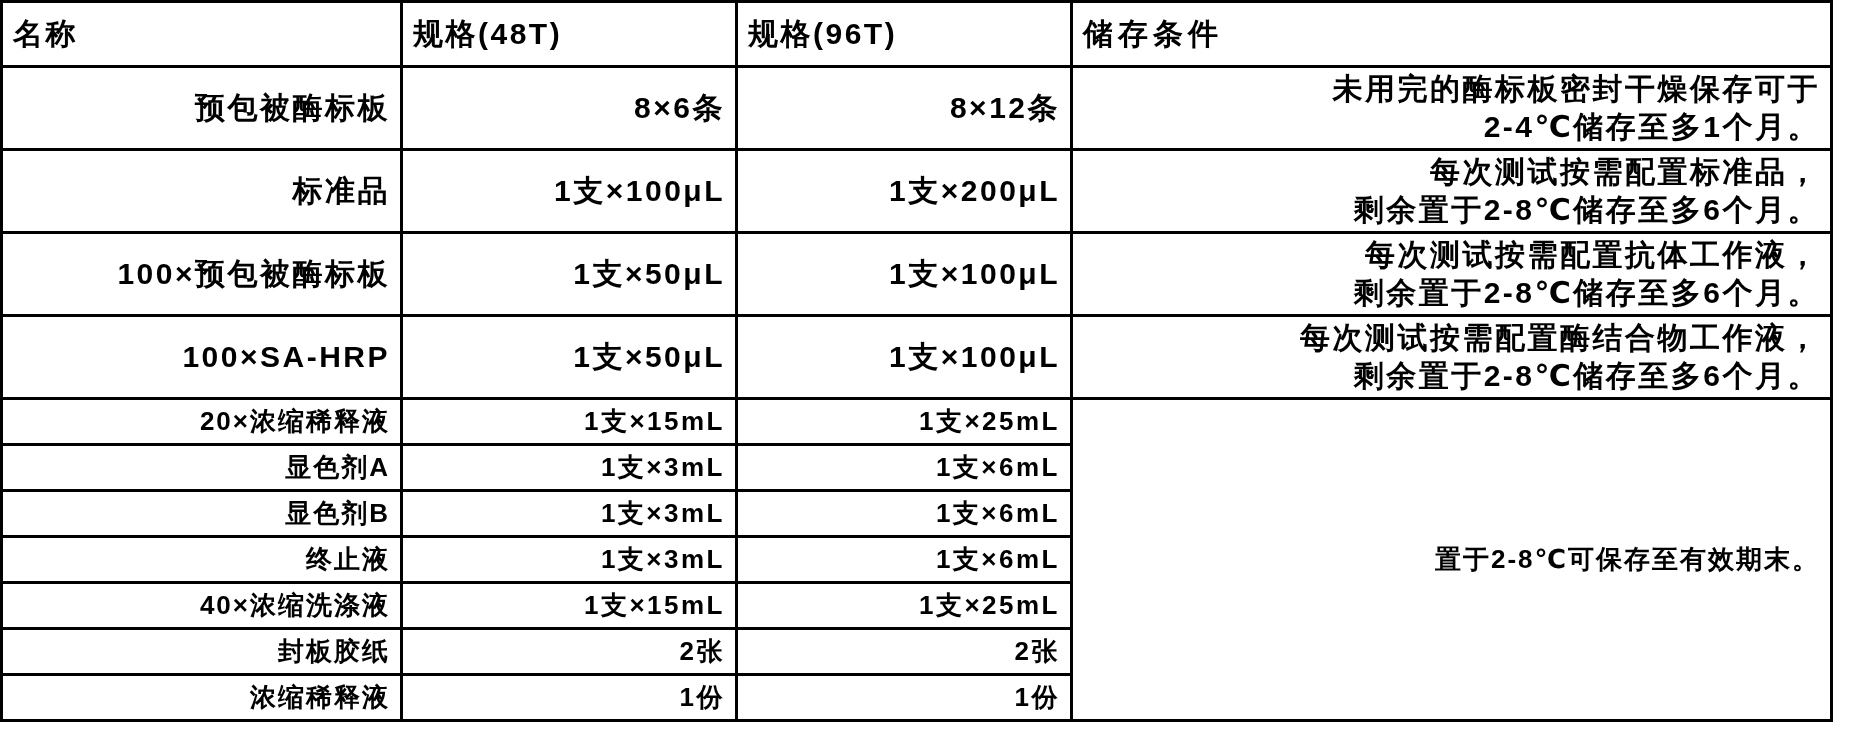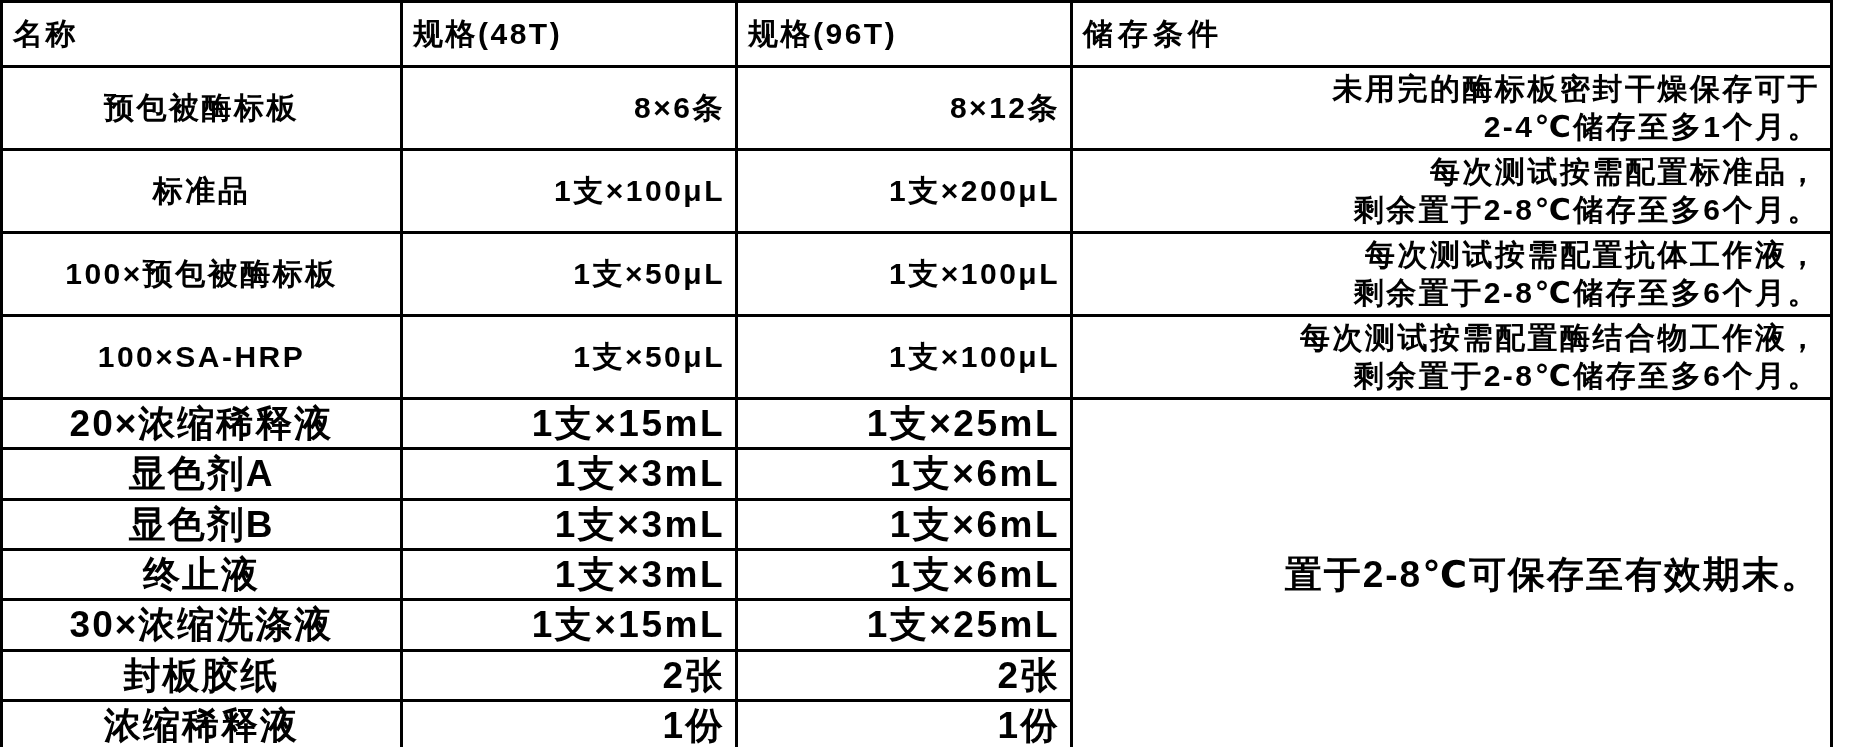--- a/index.html
+++ b/index.html
@@ -46,38 +46,38 @@
   thead th {
     height: 62px;
     text-align: left;
     font-size: 31px;
   }
   thead th.center-head {
     text-align: left;
     letter-spacing: 5px;
   }
   td.name-cell {
-    text-align: center;
+    text-align: right;
     letter-spacing: 2px;
   }
   td.spec-cell {
     text-align: right;
     letter-spacing: 3px;
   }
   td.store-cell {
     text-align: right;
     letter-spacing: 3px;
     line-height: 1.45;
   }
   tr.tall td {
     height: 80px;
   }
   tr.short td {
     height: 43px;
-    font-size: 37px;
+    font-size: 26px;
     letter-spacing: 2px;
   }
   tr.short td.spec-cell {
     letter-spacing: 2.5px;
   }
   .nowrap { white-space: nowrap; }
 </style>
 </head>
 <body>
 
@@ -149,21 +149,21 @@
         <td class="name-cell">显色剂B</td>
         <td class="spec-cell">1支×3mL</td>
         <td class="spec-cell">1支×6mL</td>
       </tr>
       <tr class="short">
         <td class="name-cell">终止液</td>
         <td class="spec-cell">1支×3mL</td>
         <td class="spec-cell">1支×6mL</td>
       </tr>
       <tr class="short">
-        <td class="name-cell">30×浓缩洗涤液</td>
+        <td class="name-cell">40×浓缩洗涤液</td>
         <td class="spec-cell">1支×15mL</td>
         <td class="spec-cell">1支×25mL</td>
       </tr>
       <tr class="short">
         <td class="name-cell">封板胶纸</td>
         <td class="spec-cell">2张</td>
         <td class="spec-cell">2张</td>
       </tr>
       <tr class="short">
         <td class="name-cell">浓缩稀释液</td>

